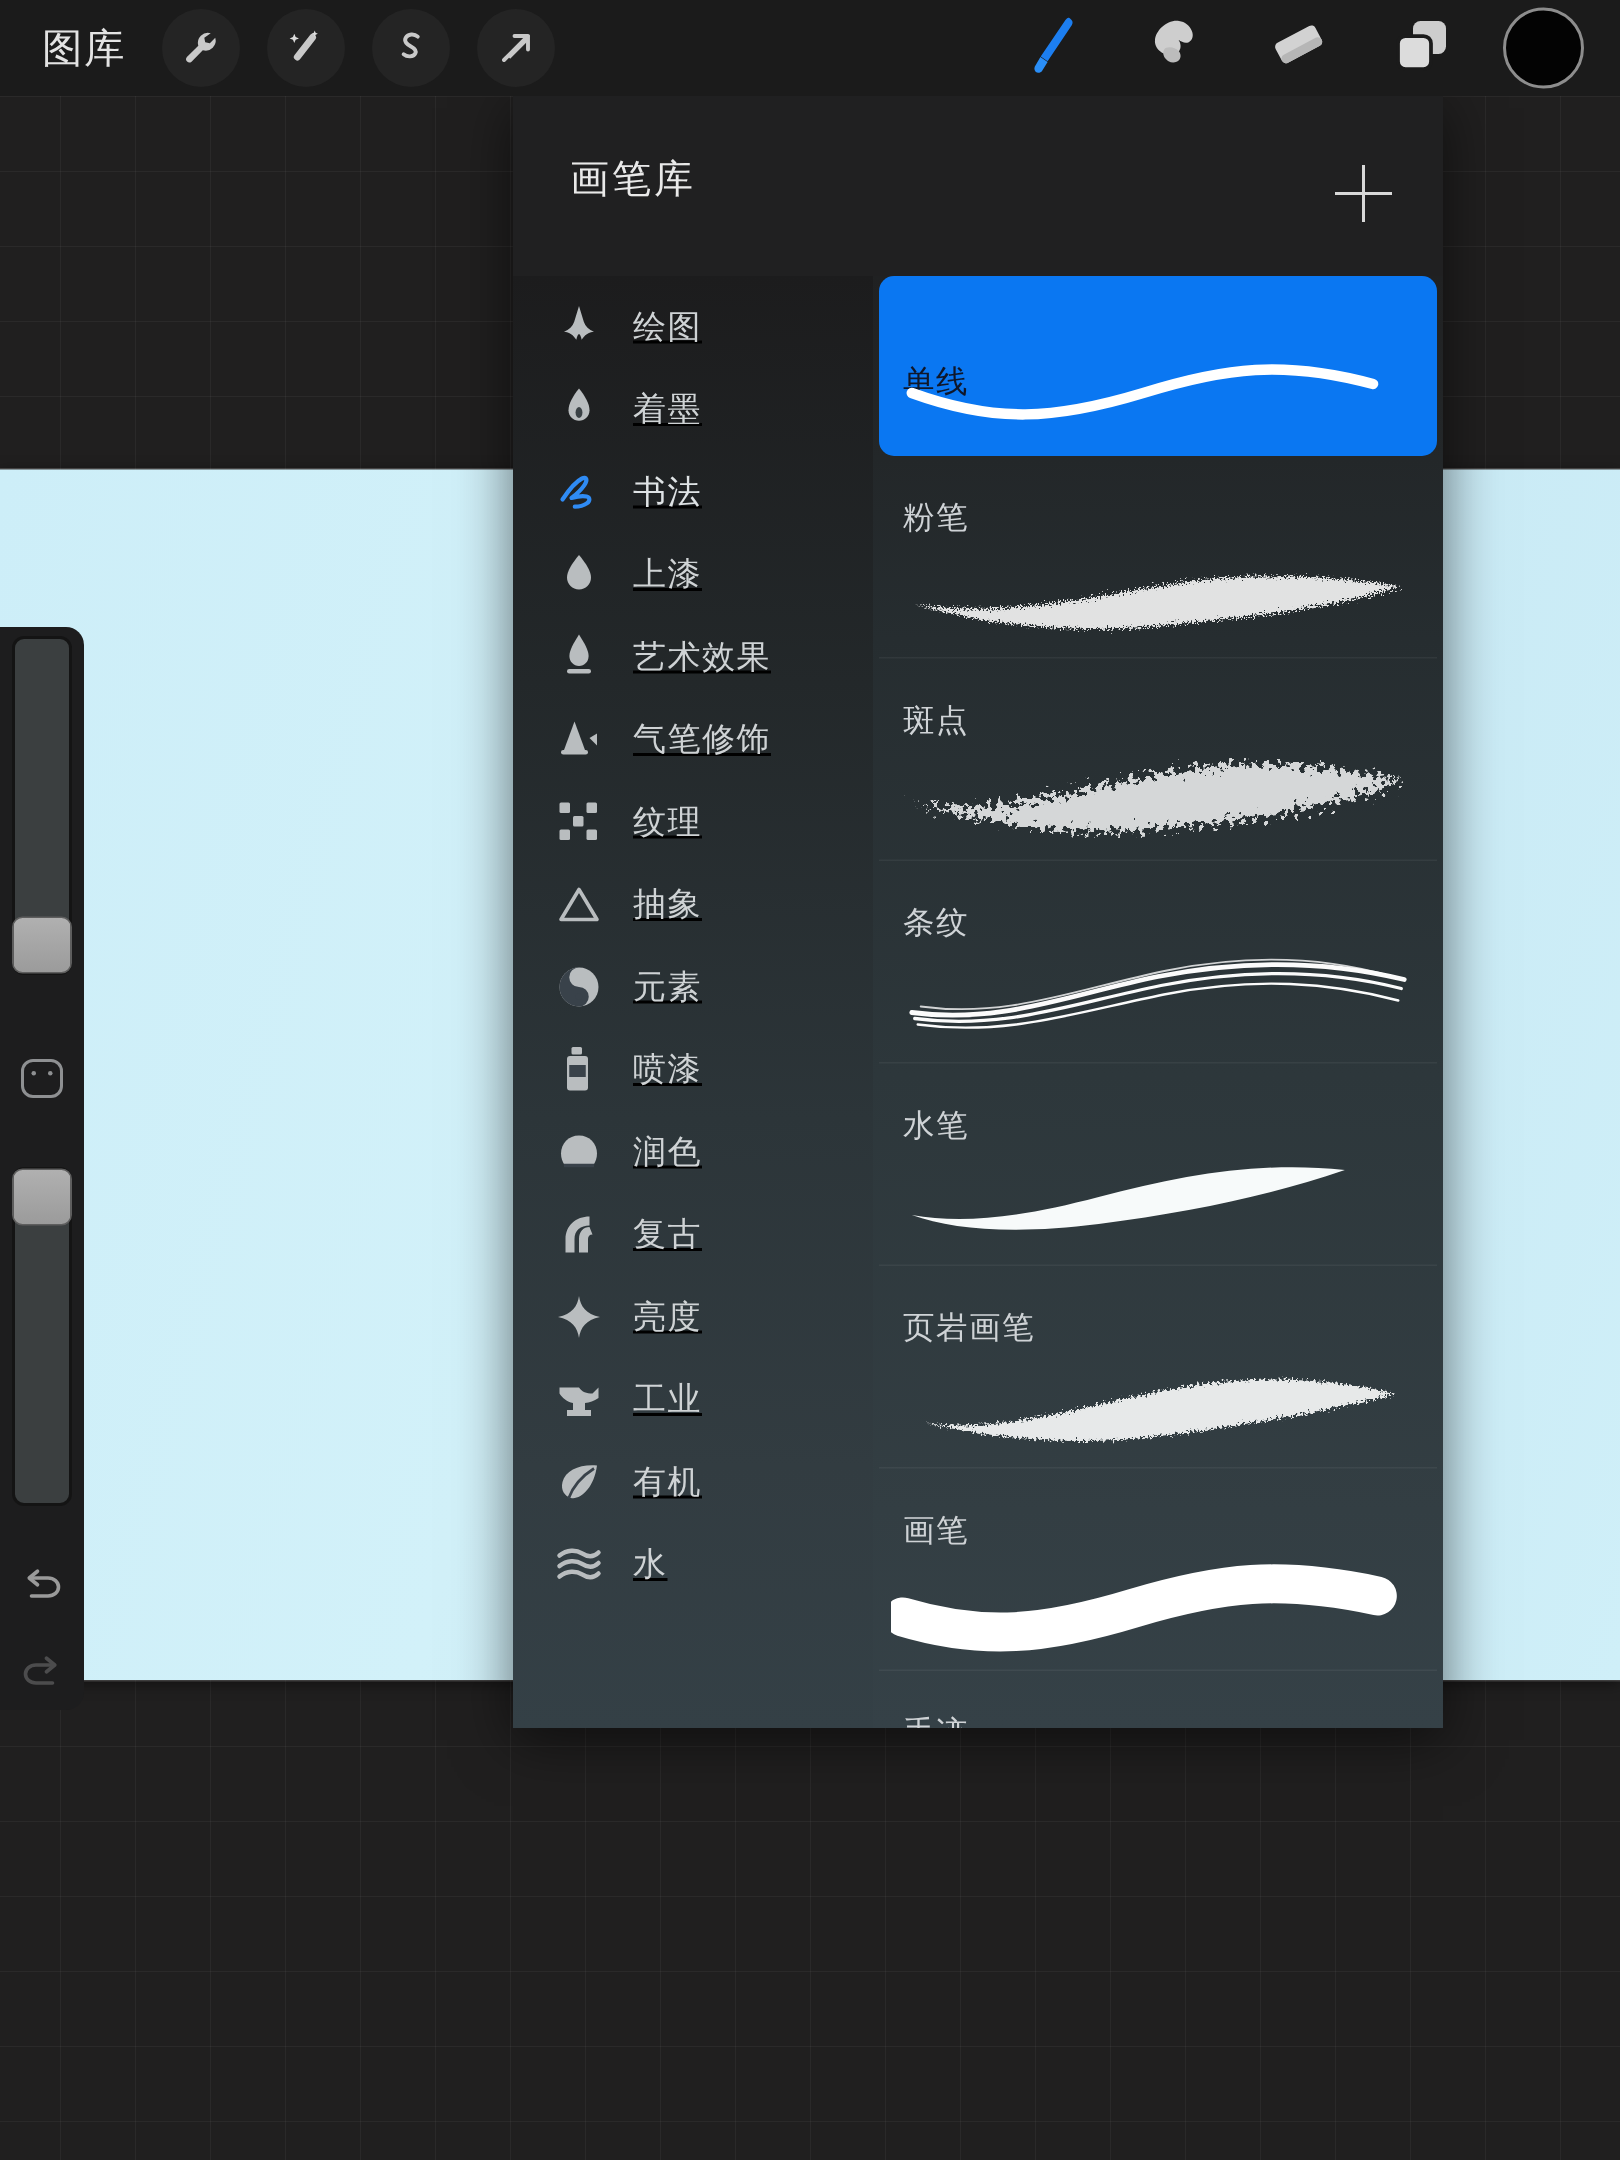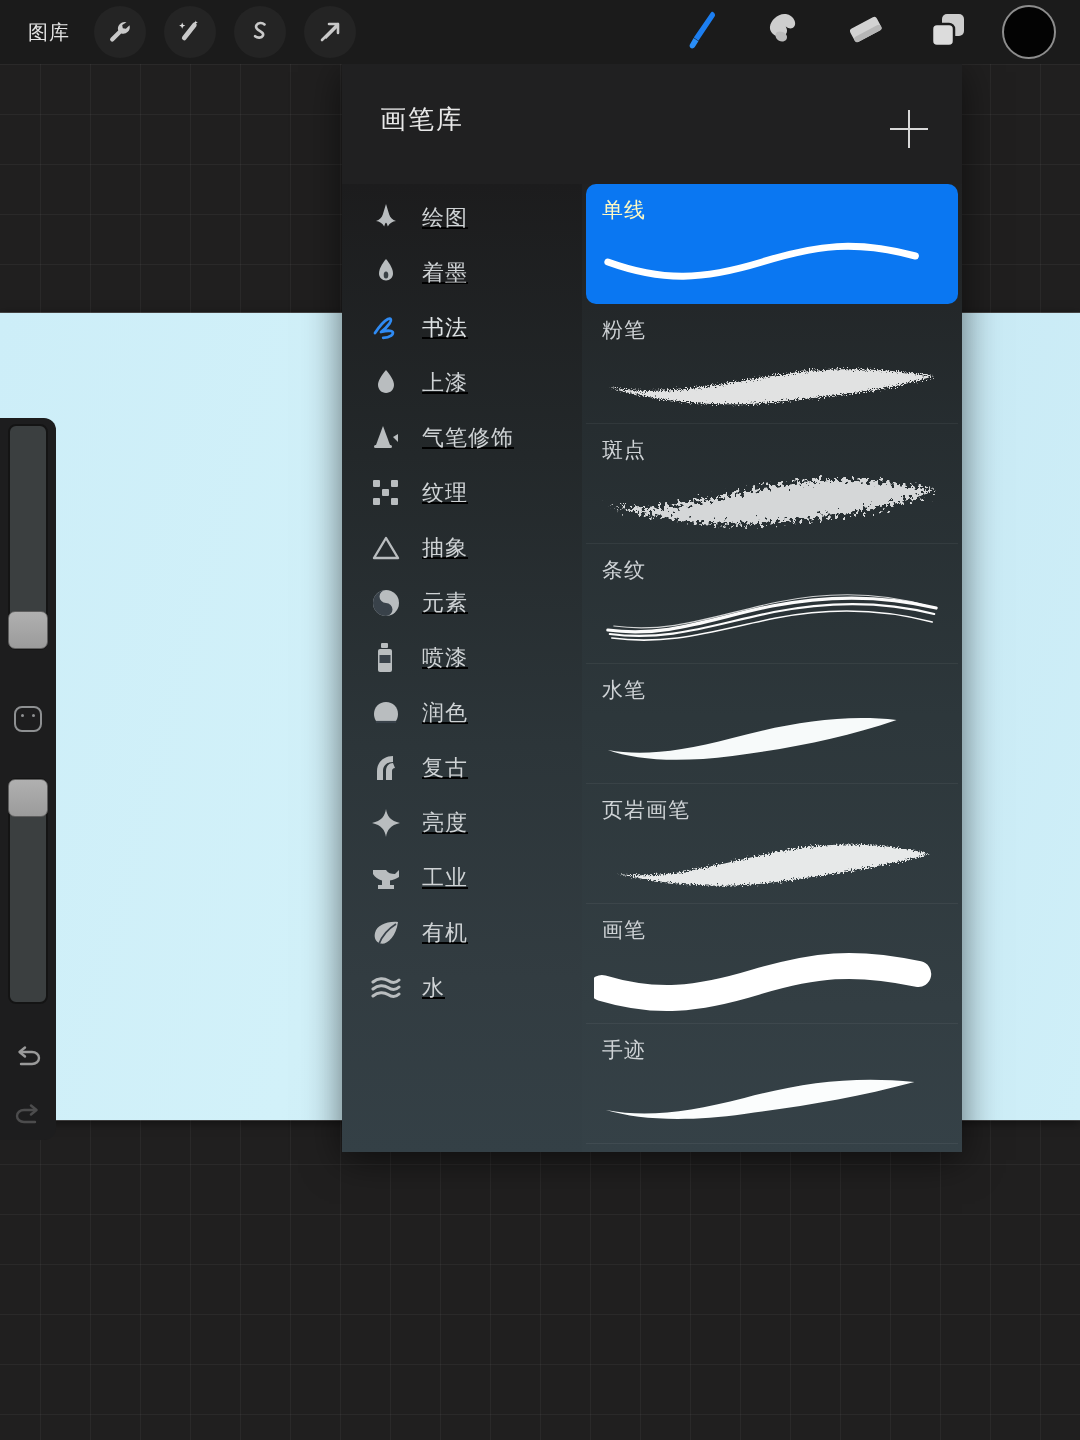--- a/index.html
+++ b/index.html
@@ -37,21 +37,21 @@
   #top-toolbar {
     position:absolute; left:0; top:0; width:1080px; height:64px;
     background:#1b1b1b;
     display:flex; align-items:center;
     z-index:40;
   }
   .tb-left { display:flex; align-items:center; gap:18px; padding-left:22px; }
   .tb-right { display:flex; align-items:center; gap:26px; margin-left:auto; padding-right:24px; }
 
   #gallery-button {
-    color:#e3e3e3; font-size:20px; letter-spacing:1px;
+    color:#e3e3e3; font-size:27px; letter-spacing:1px;
     padding:2px 6px; cursor:pointer;
     font-family:"DejaVu Sans","Liberation Sans",sans-serif;
   }
   .round-tool {
     width:52px; height:52px; border-radius:50%;
     background:#242424;
     display:flex; align-items:center; justify-content:center;
     cursor:pointer;
   }
   .round-tool svg { display:block; }
@@ -165,36 +165,36 @@
 
   
   #brush-list {
     flex:1; height:100%;
     background:linear-gradient(to bottom,#202122 0%,#262d30 25%,#2d373b 55%,#333e43 85%,#354147 100%);
     padding:0 0 0 0;
     overflow:hidden;
   }
   .brush-row {
     position:relative; height:120px;
-    margin:0 4px;
+    margin:15px 4px;
     border-bottom:1px solid rgba(255,255,255,0.055);
   }
   .brush-row.selected {
     background:#0a77f2;
     border-radius:10px;
     border-bottom:none;
     margin:0 4px;
     height:120px;
   }
   .brush-name {
     position:absolute; left:16px; top:12px;
     color:#cfd3d6; font-size:21px; letter-spacing:1px;
     font-family:"DejaVu Sans","Liberation Sans",sans-serif;
   }
-  .brush-row.selected .brush-name { color:#fef9c3; }
+  .brush-row.selected .brush-name { color:#0f172a;margin-top:44px; }
   .brush-stroke {
     position:absolute; left:8px; right:8px; top:34px; height:80px;
   }
   .brush-stroke svg { width:100%; height:100%; display:block; }
 </style>
 </head>
 <body>
 
 <div id="app-root">
 
@@ -352,20 +352,29 @@
 
         <div class="category-item">
           <span class="cat-icon">
             <svg width="24" height="30" viewBox="0 0 24 30">
                 <path d="M12 2c4.6 5.6 8 10.6 8 15 0 4.4-3.6 8-8 8s-8-3.6-8-8c0-4.4 3.4-9.4 8-15z" fill="#b9bdbf"></path>
               </svg>
           </span>
           <span class="cat-label">上漆</span>
         </div>
 
+        <div class="category-item">
+          <span class="cat-icon">
+            <svg width="24" height="32" viewBox="0 0 24 32">
+                <path d="M12 1c3.6 5.8 6.4 10.4 6.4 14.4 0 3.8-2.8 6.6-6.4 6.6s-6.4-2.8-6.4-6.6C5.6 11.4 8.4 6.8 12 1z" fill="#b9bdbf"></path>
+                <rect x="4" y="24" width="16" height="3" rx="1.5" fill="#b9bdbf"></rect>
+              </svg>
+          </span>
+          <span class="cat-label">艺术效果</span>
+        </div>
 
         <div class="category-item">
           <span class="cat-icon">
             <svg width="28" height="30" viewBox="0 0 28 30">
                 <path d="M11 3l7 19H4z" fill="#b9bdbf"></path>
                 <rect x="2" y="22" width="18" height="3" rx="1.5" fill="#b9bdbf"></rect>
                 <path d="M21 14l5-3v8z" fill="#b9bdbf"></path>
               </svg>
           </span>
           <span class="cat-label">气笔修饰</span>

